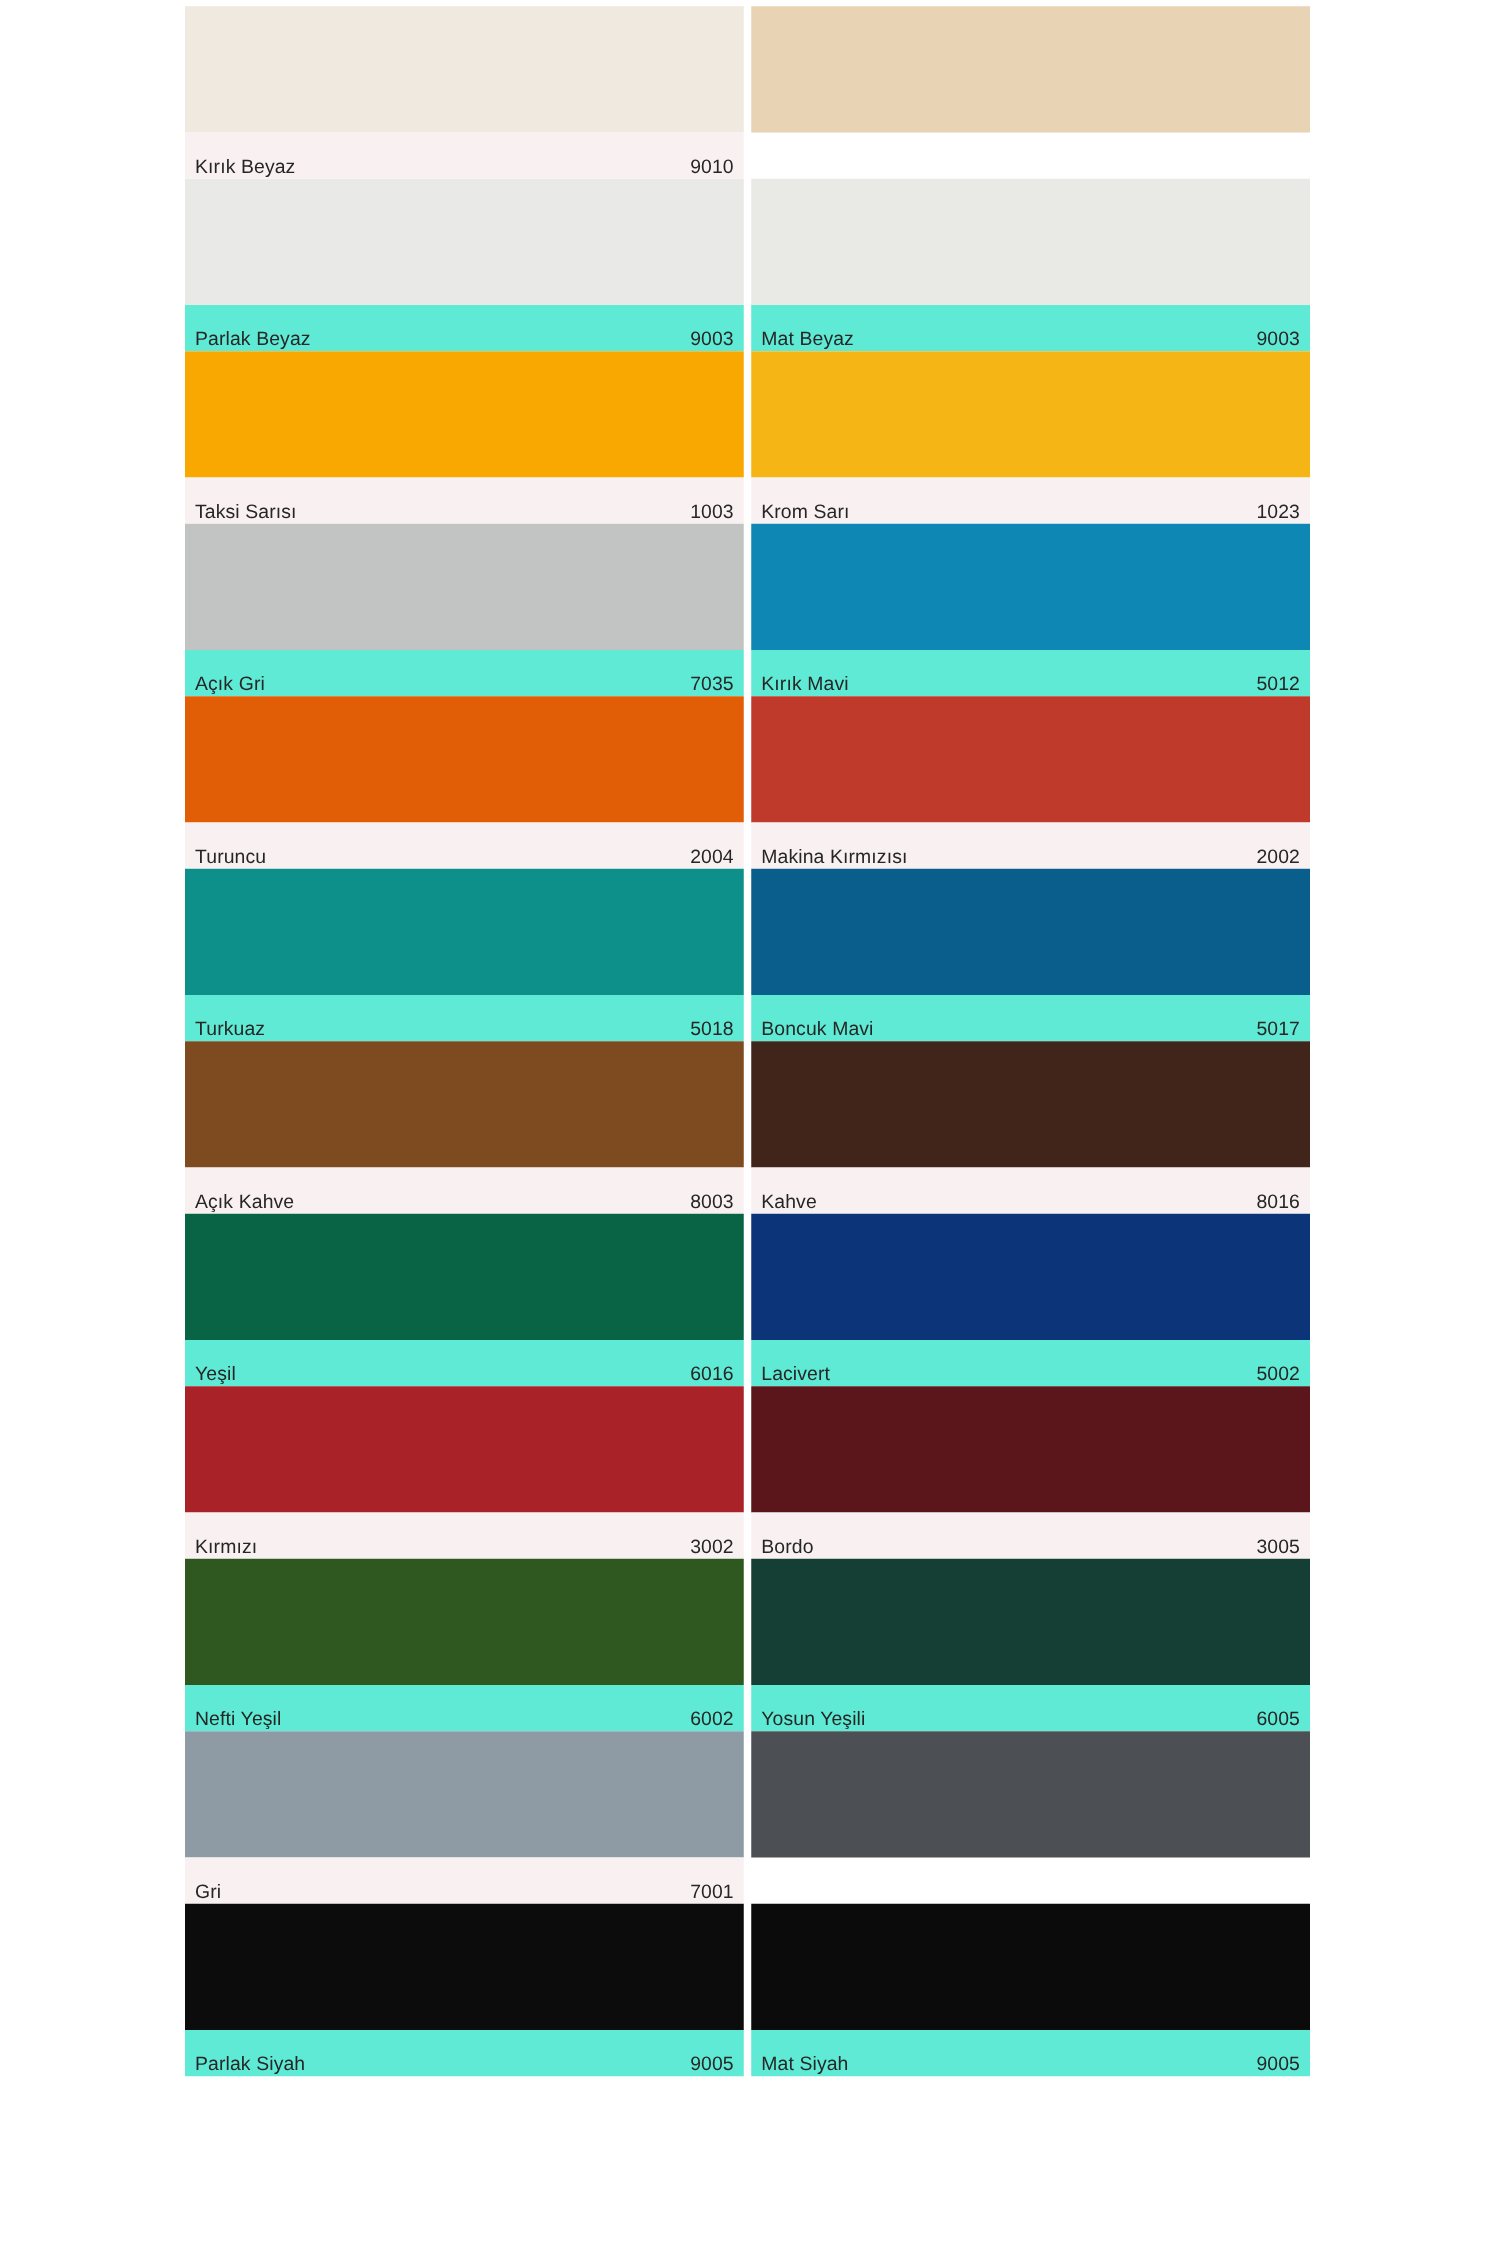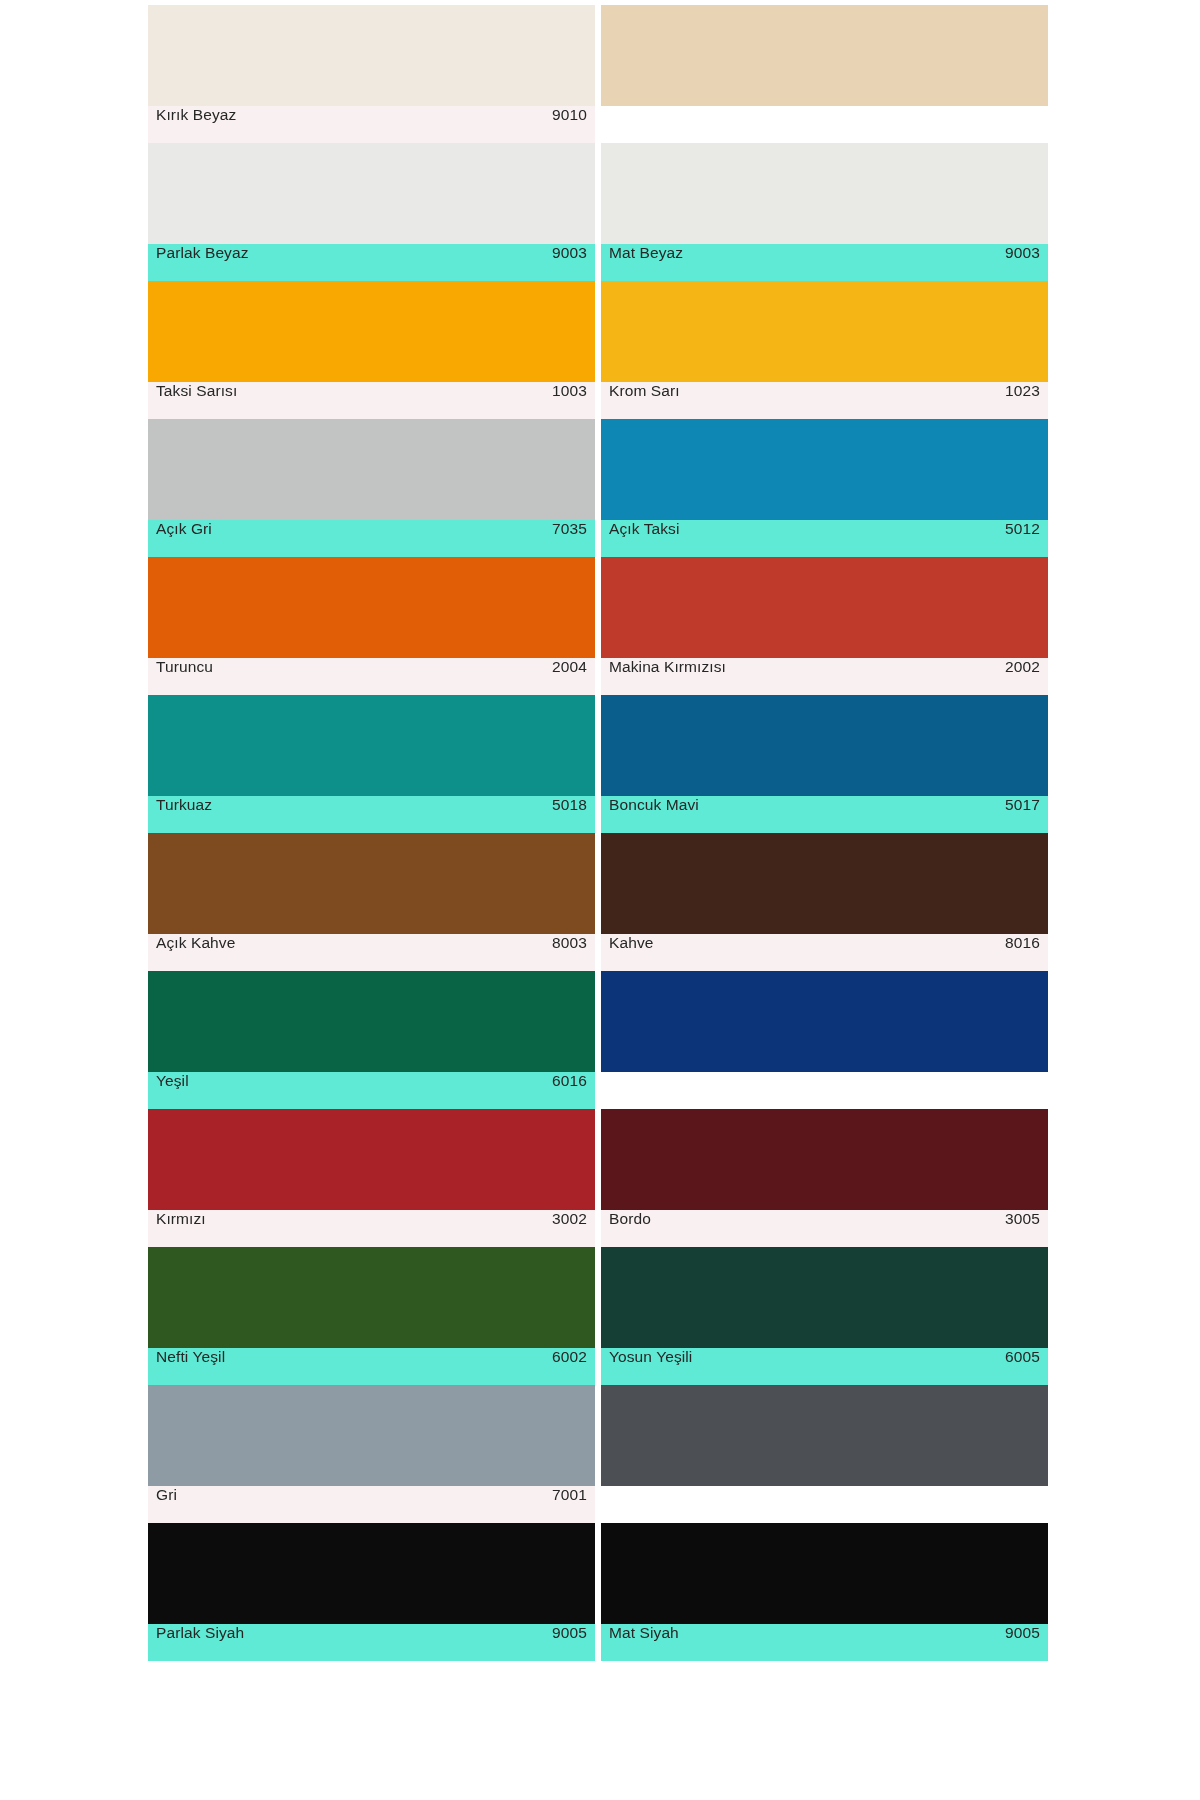--- a/index.html
+++ b/index.html
@@ -36,21 +36,21 @@
   }
   .swatch-chip {
     width: 100%;
     height: 101px;
     flex: 0 0 101px;
   }
   .swatch-caption {
     flex: 1 1 auto;
     background: #faf2f2;
     display: flex;
-    align-items: flex-start;
+    align-items: flex-end;
     justify-content: space-between;
     padding: 0 8px 0 8px;
   }
   .swatch-name {
     font-size: 15.5px;
     color: #262626;
     letter-spacing: 0.1px;
     white-space: nowrap;
   }
   .swatch-code {
@@ -110,21 +110,21 @@
       <div class="swatch-cell tint-b">
         <div class="swatch-chip" style="background: rgb(194, 196, 195);"></div>
         <div class="swatch-caption">
           <span class="swatch-name">Açık Gri</span>
           <span class="swatch-code">7035</span>
         </div>
       </div>
       <div class="swatch-cell tint-b">
         <div class="swatch-chip" style="background: rgb(15, 135, 180);"></div>
         <div class="swatch-caption">
-          <span class="swatch-name">Açık Taksi</span>
+          <span class="swatch-name">Kırık Mavi</span>
           <span class="swatch-code">5012</span>
         </div>
       </div>
       <div class="swatch-cell tint-a">
         <div class="swatch-chip" style="background: rgb(226, 94, 6);"></div>
         <div class="swatch-caption">
           <span class="swatch-name">Turuncu</span>
           <span class="swatch-code">2004</span>
         </div>
       </div>
@@ -165,20 +165,24 @@
       </div>
       <div class="swatch-cell tint-b">
         <div class="swatch-chip" style="background: rgb(8, 100, 68);"></div>
         <div class="swatch-caption">
           <span class="swatch-name">Yeşil</span>
           <span class="swatch-code">6016</span>
         </div>
       </div>
       <div class="swatch-cell tint-b">
         <div class="swatch-chip" style="background: rgb(12, 52, 120);"></div>
+        <div class="swatch-caption">
+          <span class="swatch-name">Lacivert</span>
+          <span class="swatch-code">5002</span>
+        </div>
       </div>
       <div class="swatch-cell tint-a">
         <div class="swatch-chip" style="background: rgb(168, 34, 39);"></div>
         <div class="swatch-caption">
           <span class="swatch-name">Kırmızı</span>
           <span class="swatch-code">3002</span>
         </div>
       </div>
       <div class="swatch-cell tint-a">
         <div class="swatch-chip" style="background: rgb(91, 22, 27);"></div>

